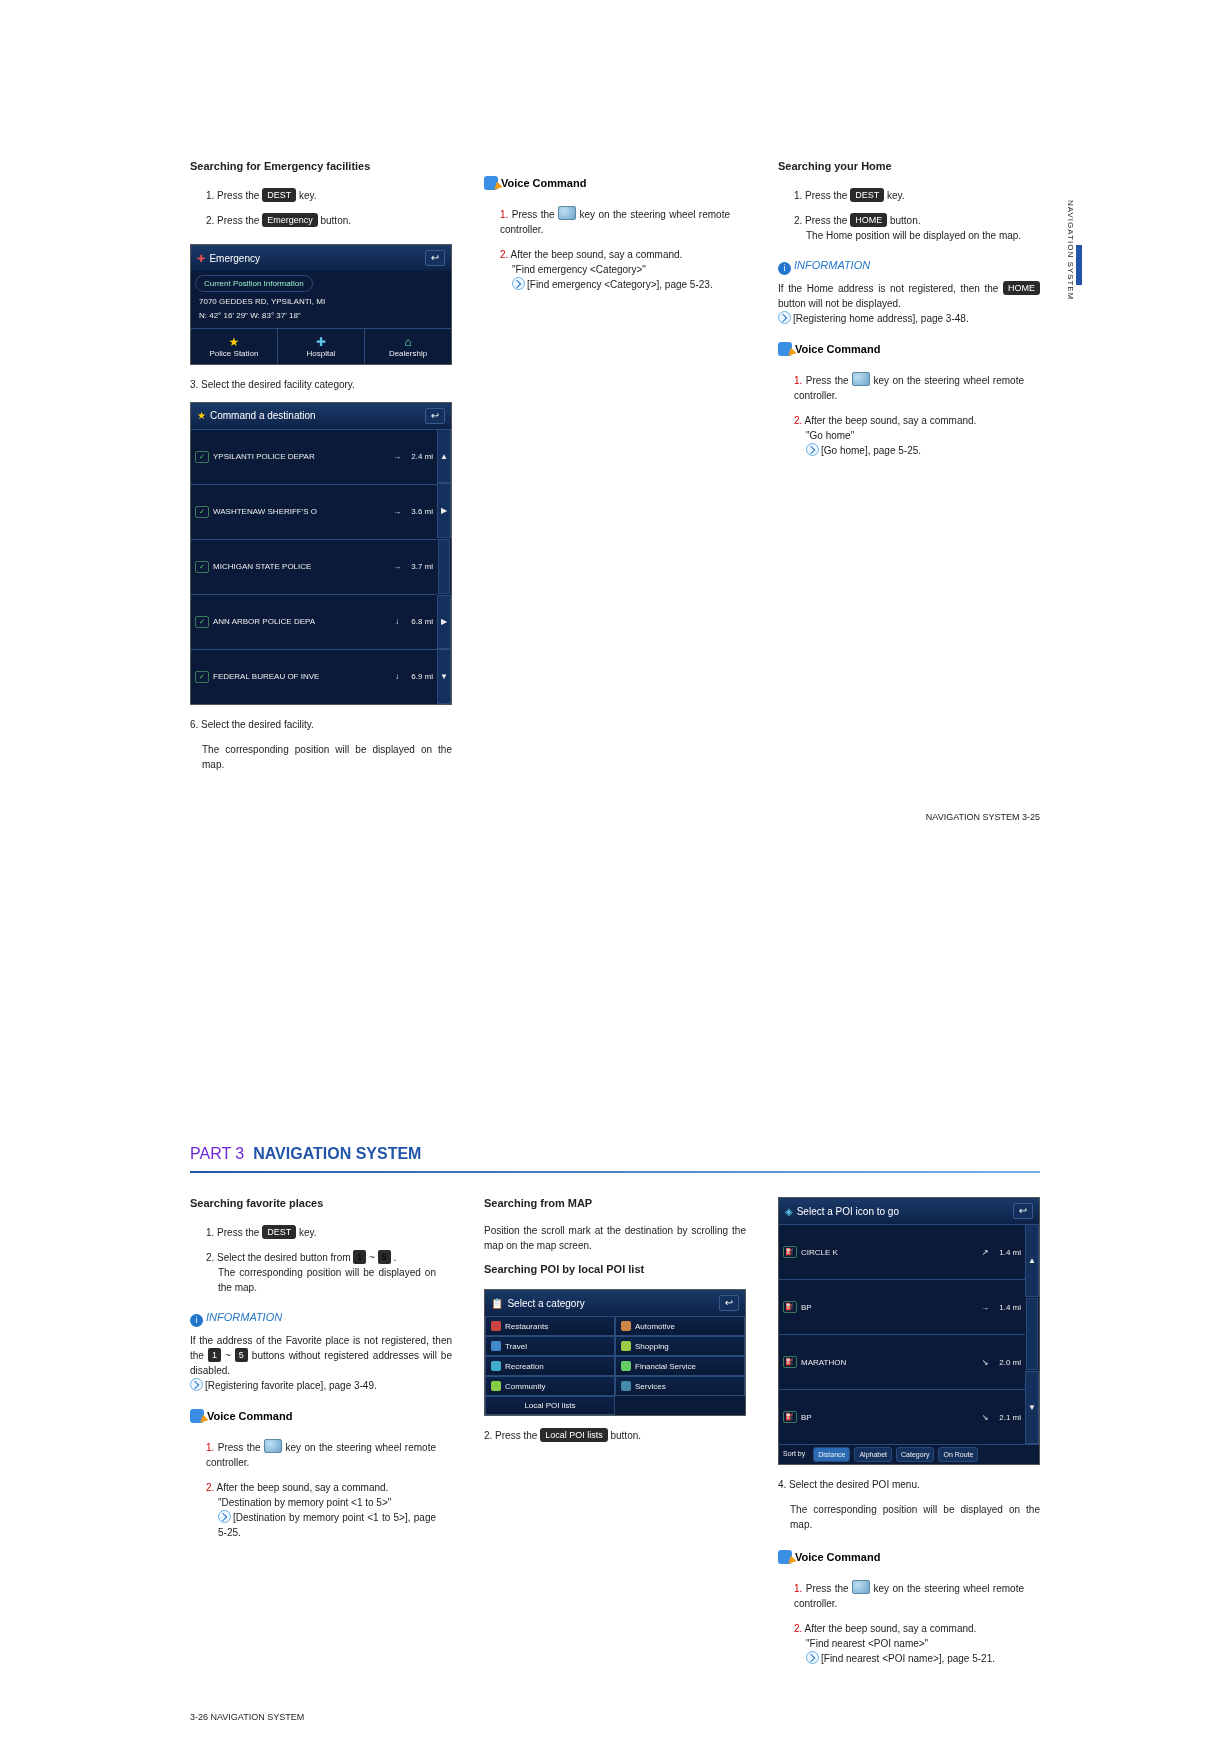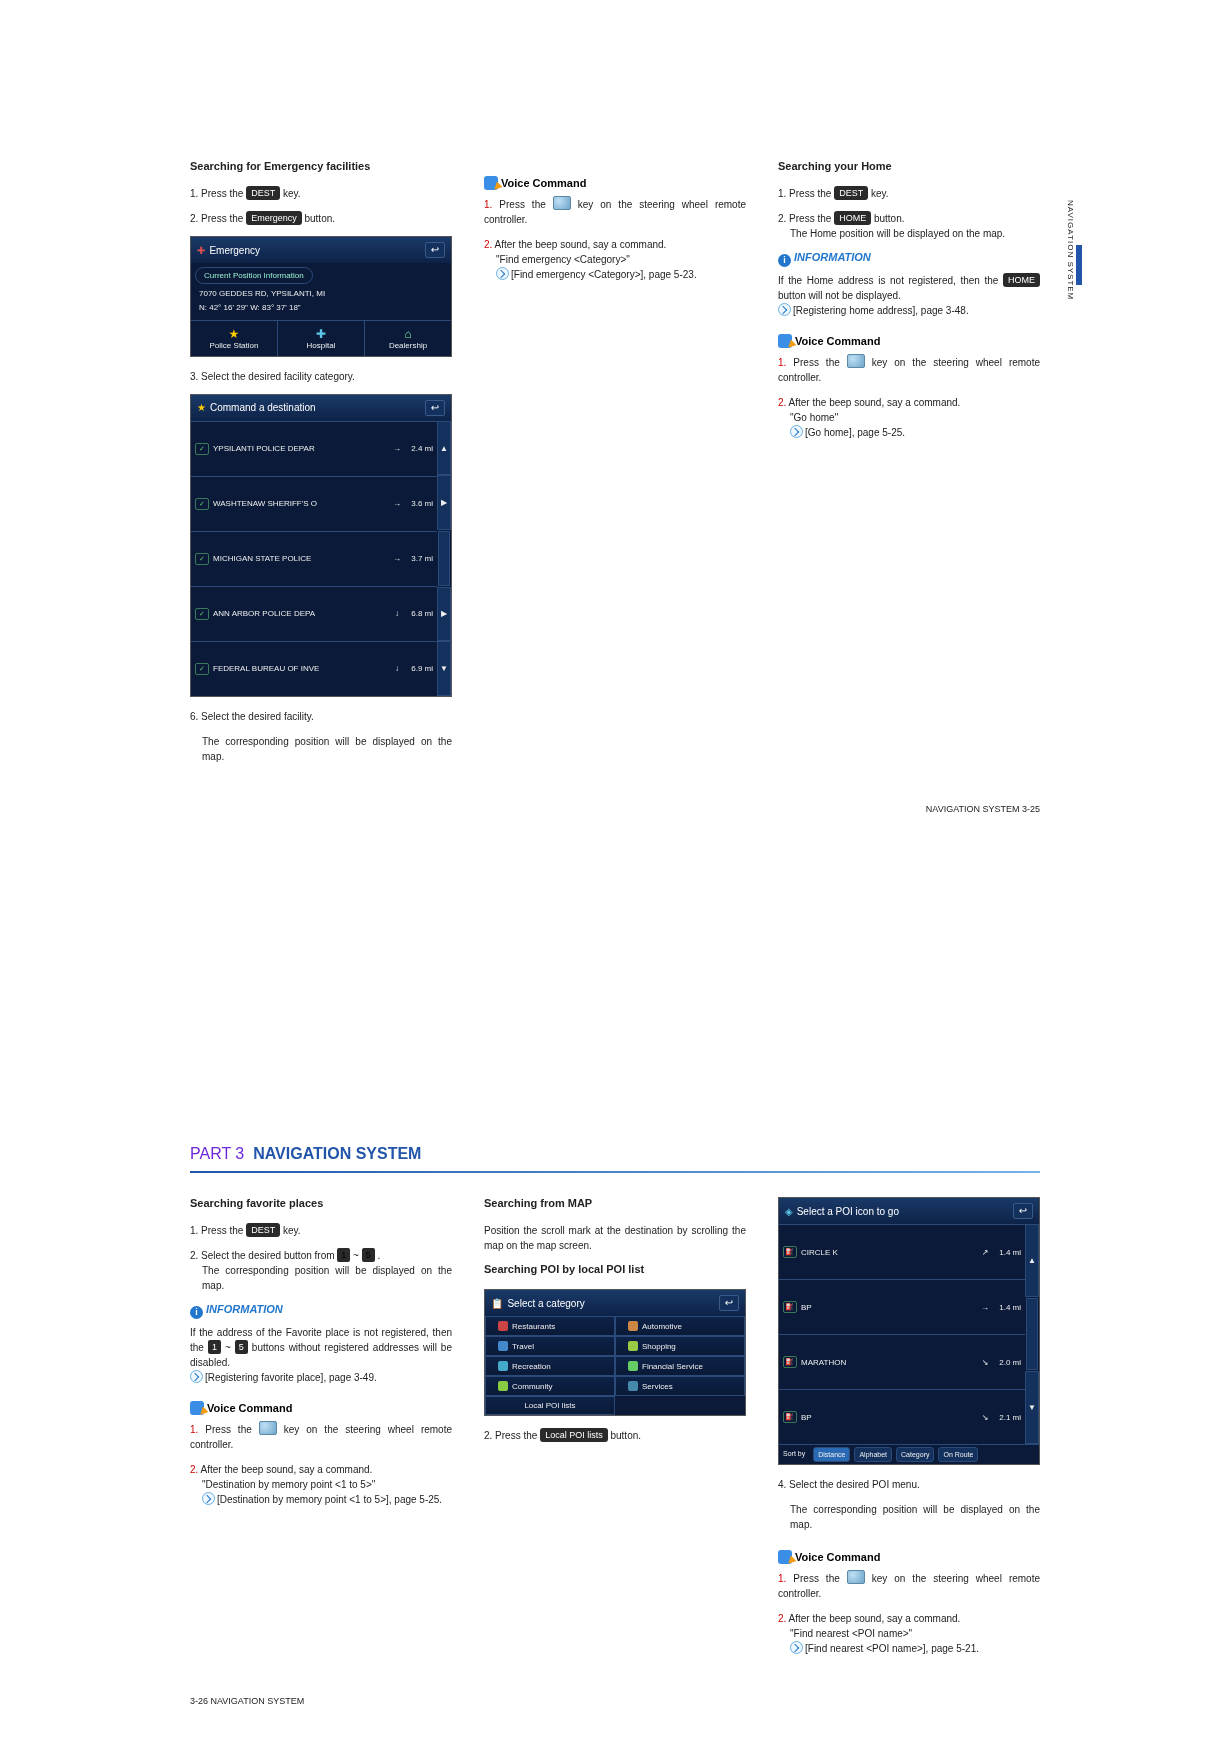--- a/index.html
+++ b/index.html
@@ -5,23 +5,23 @@
 body{margin:0;font-family:Arial,Helvetica,sans-serif;font-size:10px;color:#222;background:#fff;width:1230px}
 .page{padding:160px 190px 100px 190px;position:relative}
 .page1{height:725px}
 .page2{height:640px}
 .columns{display:flex;gap:32px}
 .col{flex:1;min-width:0}
 .h-sec{font-weight:bold;font-size:11px;margin:0 0 14px}
 .h-voice{font-weight:bold;font-size:11px;color:#000;margin:16px 0 6px}
 .h-voice .v-ico{display:inline-block;width:14px;height:14px;background:#3a8ee6;border-radius:3px;margin-right:3px;vertical-align:-3px;position:relative}
 .h-voice .v-ico::after{content:"";position:absolute;right:-3px;bottom:-1px;width:8px;height:8px;background:#f39c12;transform:rotate(45deg);clip-path:polygon(0 0,100% 0,50% 100%)}
-.h-info{font-weight:bold;font-style:italic;font-size:11px;color:#2277cc;margin:0 0 6px}
+.h-info{font-weight:normal;font-style:italic;font-size:11px;color:#2277cc;margin:0 0 6px}
 .h-info .i-ico{display:inline-block;width:13px;height:13px;border-radius:50%;background:#2277cc;color:#fff;font-style:normal;text-align:center;line-height:13px;font-size:9px;margin-right:3px;vertical-align:-2px}
-ol.steps{list-style:none;padding:0;margin:0}
+ol.steps{list-style:none;padding:0;margin:16px}
 ol.steps>li{margin-bottom:10px;text-align:justify;line-height:1.5}
 ol.steps>li .num{color:#000}
 ol.steps>li.vc .num{color:#c00}
 .sub{margin-left:12px;line-height:1.5;text-align:justify}
 .btn{display:inline-block;background:#2a2a2a;color:#fff;border-radius:3px;padding:0 5px;font-size:9px;line-height:14px;vertical-align:1px}
 .btn.num{padding:0 4px;border-radius:2px}
 .key{display:inline-block;width:16px;height:12px;border-radius:2px;background:radial-gradient(circle at 30% 30%,#bfe0f5,#6ea5c9);vertical-align:-2px;border:1px solid #5a88a5}
 .ref{display:inline-block;width:11px;height:11px;border-radius:50%;background:#eef6ff;border:1px solid #6ab0e0;position:relative;vertical-align:-2px;margin-right:2px}
 .ref::after{content:"";position:absolute;width:5px;height:5px;border:1px solid #2277cc;border-left:none;border-bottom:none;transform:rotate(45deg);top:3px;left:1px}
 .p{margin:0 0 10px;line-height:1.5;text-align:justify}
@@ -42,21 +42,21 @@
 .ss-row .chk{width:12px;height:10px;border:1px solid #3a7a5a;background:#0a1a38;border-radius:2px;margin-right:4px;display:flex;align-items:center;justify-content:center;color:#5ec56a;font-size:7px}
 .ss-row .nm{flex:1;white-space:nowrap;overflow:hidden;text-overflow:ellipsis}
 .ss-row .ar{width:12px;text-align:center}
 .ss-row .di{width:30px;text-align:right}
 .ss-side{width:14px;display:flex;flex-direction:column}
 .ss-side>div{flex:1;border:1px solid #2a4a7a;background:#13315c;text-align:center;display:flex;align-items:center;justify-content:center;font-size:8px}
 .ss-cont{display:flex}
 .ss-main{flex:1}
 .ss-mid-bar{flex:1;background:linear-gradient(#3a6aaa,#1a3a6a);margin:1px}
 .ss-cat-grid{display:grid;grid-template-columns:1fr 1fr}
-.ss-cat{border:1px solid #2a4a7a;padding:4px 12px;font-size:8px;display:flex;align-items:center;background:linear-gradient(#0d2248,#0a1a38)}
+.ss-cat{border:1px solid #2a4a7a;padding:4px 5px;font-size:8px;display:flex;align-items:center;background:linear-gradient(#0d2248,#0a1a38)}
 .ss-cat .ci{width:10px;height:10px;margin-right:4px;border-radius:2px}
 .ss-sortbar{display:flex;background:#0a1a38;border-top:1px solid #2a4a7a;font-size:7px}
 .ss-sortbar>div{padding:3px 4px;border:1px solid #2a4a7a;margin:2px;border-radius:3px;background:#13315c}
 .footer-right{text-align:right;margin-top:30px;font-size:9px}
 .footer-left{text-align:left;margin-top:30px;font-size:9px}
 .side-label{position:absolute;right:155px;top:200px;writing-mode:vertical-rl;font-size:8px;letter-spacing:1px}
 .side-tab{position:absolute;right:148px;top:245px;width:6px;height:40px;background:#2255aa}
 .part-title{font-size:16px;margin-bottom:8px}
 .part-title .pt{color:#6d28d9}
 .part-title .ptname{color:#2255aa;font-weight:bold}

